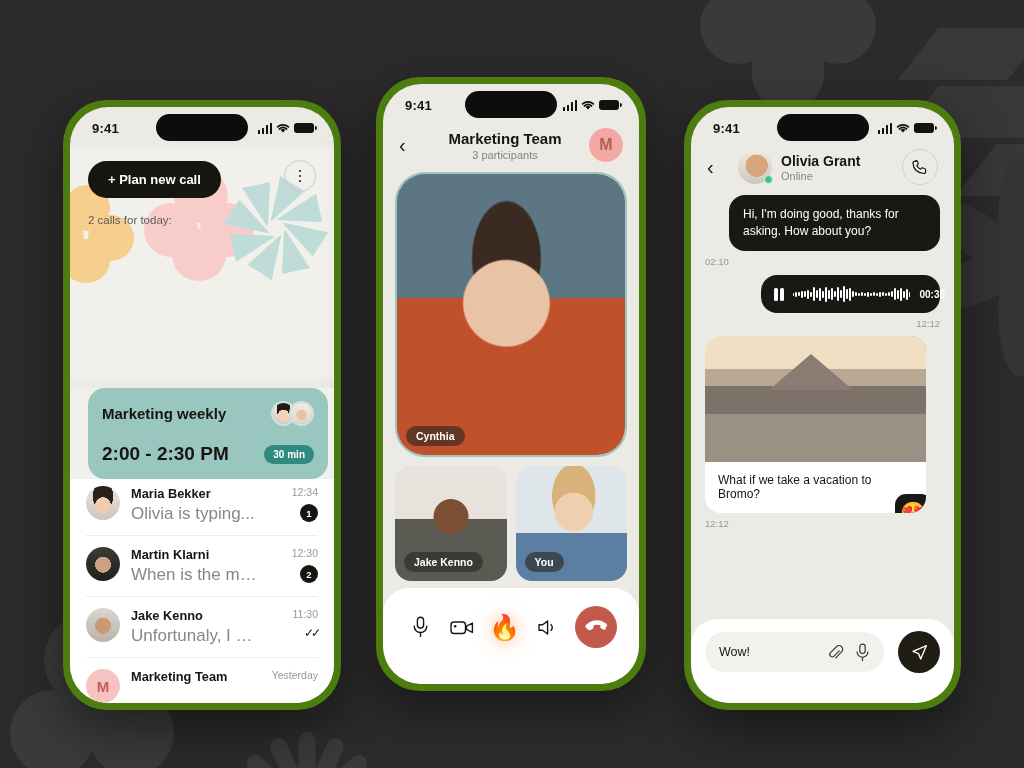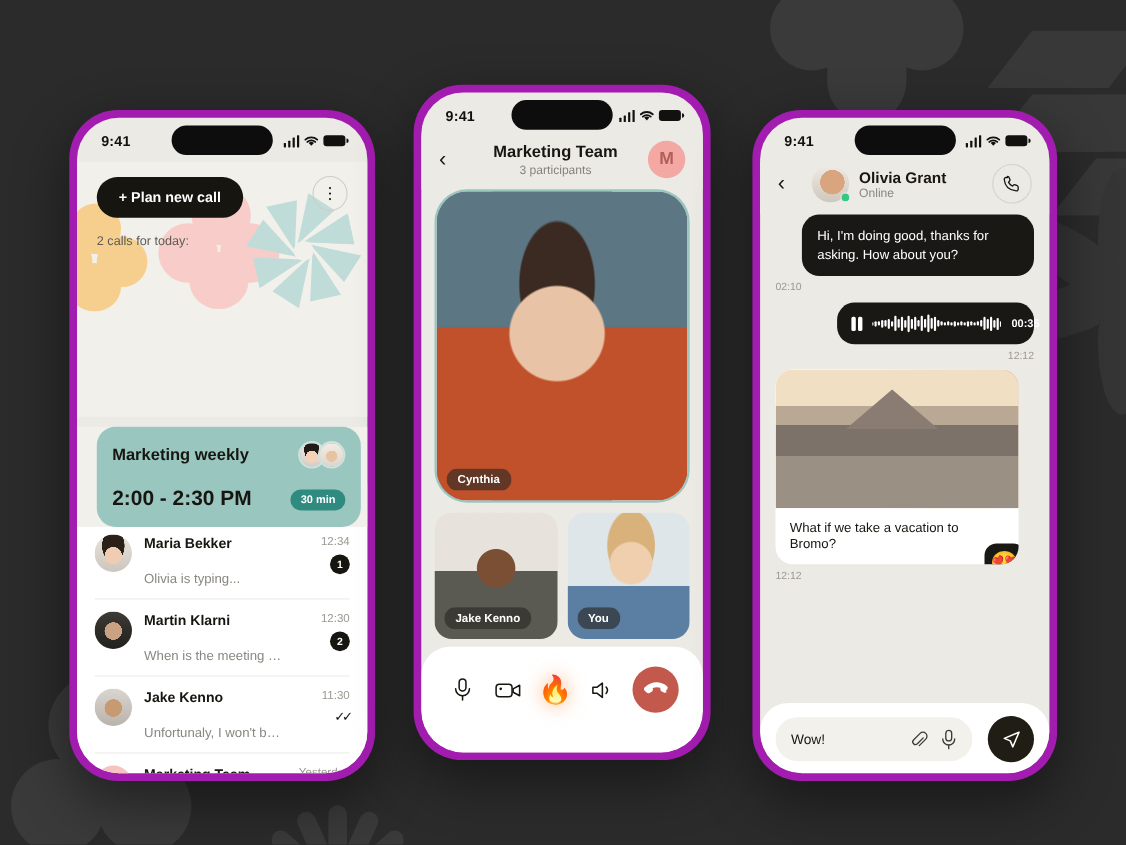--- a/index.html
+++ b/index.html
@@ -33,21 +33,21 @@
   .trefoil .p { position: absolute; background: #3a3a3a; border-radius: 50%; }
 
   
   .sunburst { left: 212px; top: 700px; width: 190px; height: 110px; }
   .sunburst .ray { position: absolute; left: 50%; bottom: 0; width: 17px; height: 78px;
                    background: #3a3a3a; border-radius: 9px; transform-origin: 50% 100%; }
 
   
   .phone {
     position: absolute;
-    background: #a21caf;
+    background: #4d7c0f;
     border-radius: 44px;
     padding: 7px;
     box-shadow: 0 18px 50px rgba(0,0,0,.45);
   }
   .screen {
     width: 100%; height: 100%;
     border-radius: 38px;
     overflow: hidden;
     position: relative;
     background: #eceae5;
@@ -122,21 +122,21 @@
   .searchbar { background: #f1efea; border-radius: 21px; height: 40px;
                display: flex; align-items: center; gap: 9px; padding: 0 15px; }
   .searchbar .txt { font-size: 12.5px; color: #7d7a74; }
   .chat-list { margin-top: 4px; }
   .chat-row { display: flex; gap: 11px; padding: 11px 0 11px;
               border-bottom: 1px solid #eeecea; }
   .chat-row:last-child { border-bottom: none; }
   .c-av { width: 34px; height: 34px; border-radius: 50%; overflow: hidden; flex-shrink: 0; }
   .c-mid { flex: 1; min-width: 0; }
   .c-name { font-size: 12.8px; font-weight: 700; color: #17150f; }
-  .c-prev { font-size: 12px; color: #8a8781; margin-top: 18px; white-space: nowrap;
+  .c-prev { font-size: 17px; color: #8a8781; margin-top: 3px; white-space: nowrap;
             overflow: hidden; text-overflow: ellipsis; }
   .c-right { text-align: right; flex-shrink: 0; min-width: 50px; }
   .c-time { font-size: 10.5px; color: #9b9892; }
   .c-badge { display:inline-flex; align-items:center; justify-content:center;
              width: 18px; height: 18px; border-radius: 50%; background: #17150f;
              color: #fff; font-size: 9.5px; font-weight: 700; margin-top: 6px; }
   .c-ticks { font-size: 12px; color: #17150f; margin-top: 6px; letter-spacing: -3px; }
 
   
   .p2-head { display: flex; align-items: center; padding: 4px 16px 10px; position: relative; background:#eceae5; }
@@ -188,21 +188,21 @@
   .wave { flex: 1; display: flex; align-items: center; gap: 1.4px; height: 18px; }
   .wave i { width: 1.6px; background: #fff; border-radius: 1px; display:block; }
   .voice-time { font-size: 10px; font-weight: 700; color: #fff; }
   .imgcard { background: #fff; border-radius: 16px; overflow: hidden; margin-top: 7px;
              margin-right: 14px; position: relative; }
   .imgcard .ph { height: 126px; position: relative; overflow: hidden; }
   .imgcard .cap { font-size: 12px; color: #17150f; padding: 11px 13px 12px; }
   .reaction { position: absolute; right: -6px; bottom: -18px; width: 37px; height: 37px;
               border-radius: 11px; background: #1a1815; display: flex;
               align-items: center; justify-content: center; font-size: 21px; }
-  .composer { position: absolute; left: 0; right: 0; bottom: 0; height: 64px; background: #fff;
+  .composer { position: absolute; left: 0; right: 0; bottom: 0; height: 84px; background: #fff;
               border-radius: 26px 26px 38px 38px; padding: 13px 14px 0; }
   .comp-inner { background: #f3f1ec; border-radius: 21px; height: 40px; display: flex;
                 align-items: center; padding: 0 14px; gap: 11px; }
   .comp-val { flex: 1; font-size: 12.5px; color: #17150f; }
   .sendbtn { position: absolute; right: 14px; top: 12px; width: 42px; height: 42px;
              border-radius: 50%; background: #1f1d14; display: flex;
              align-items: center; justify-content: center; }
 
   
   .ph-cynthia { width:100%; height:100%;

